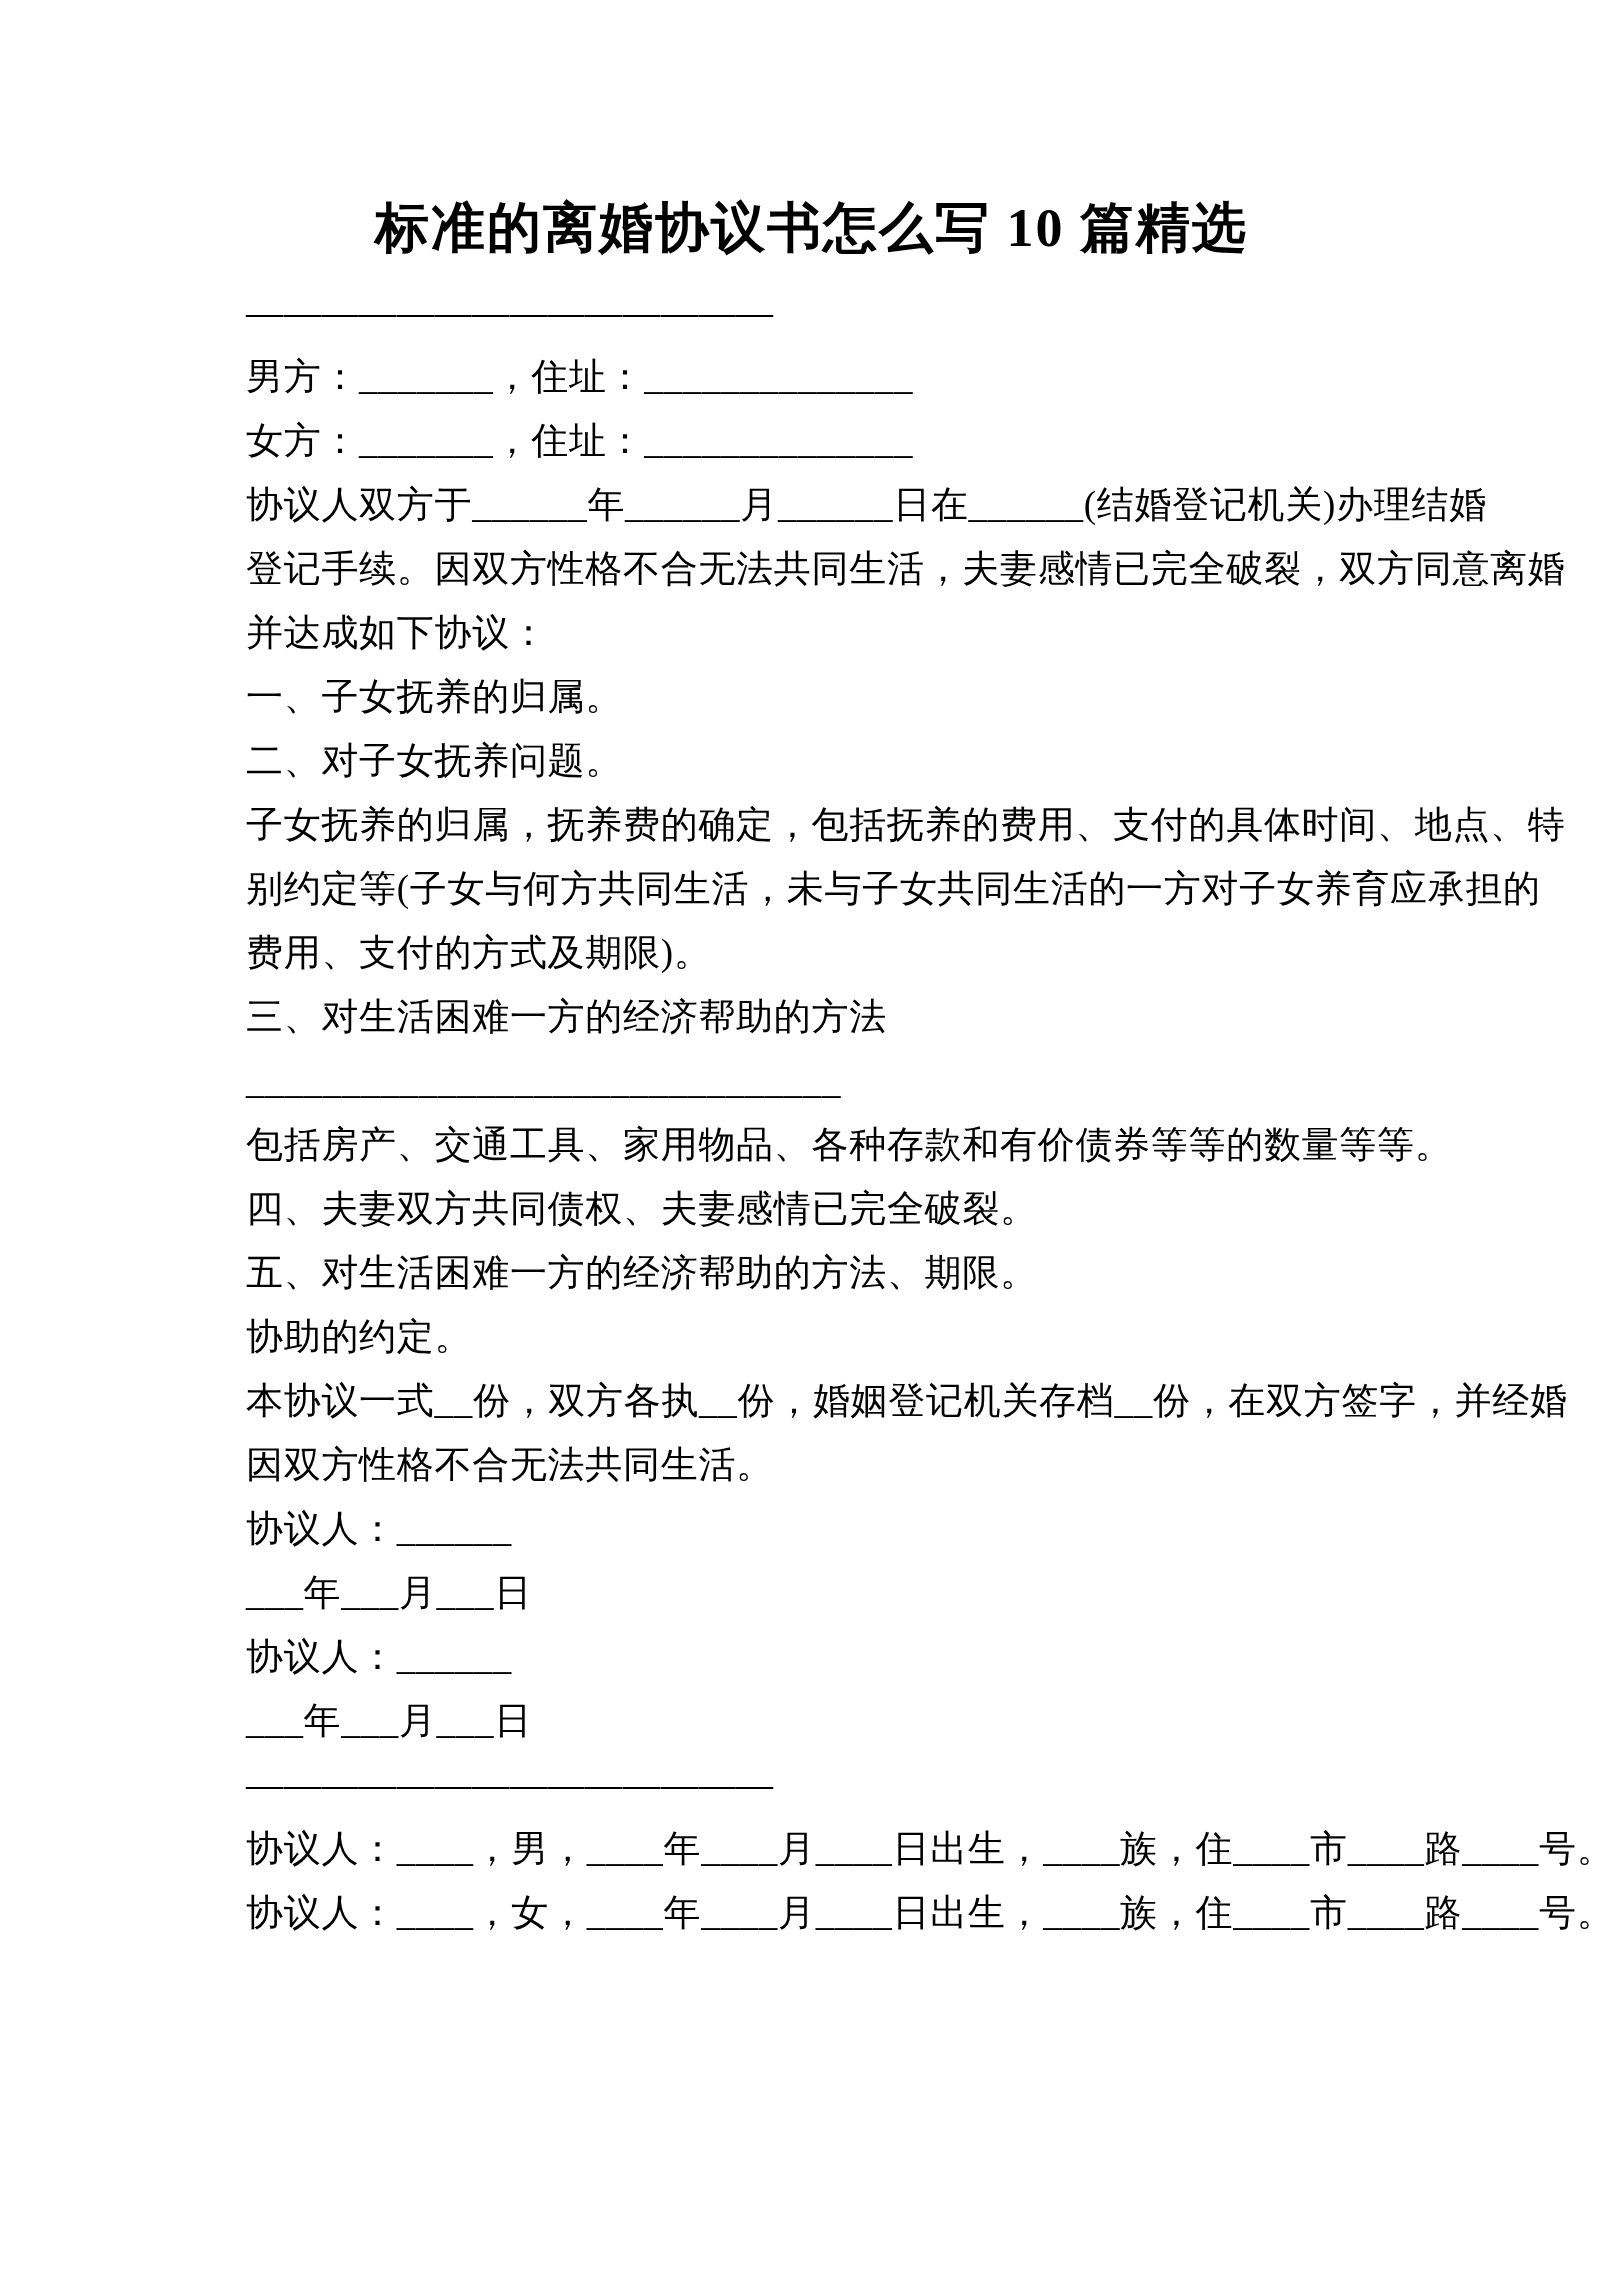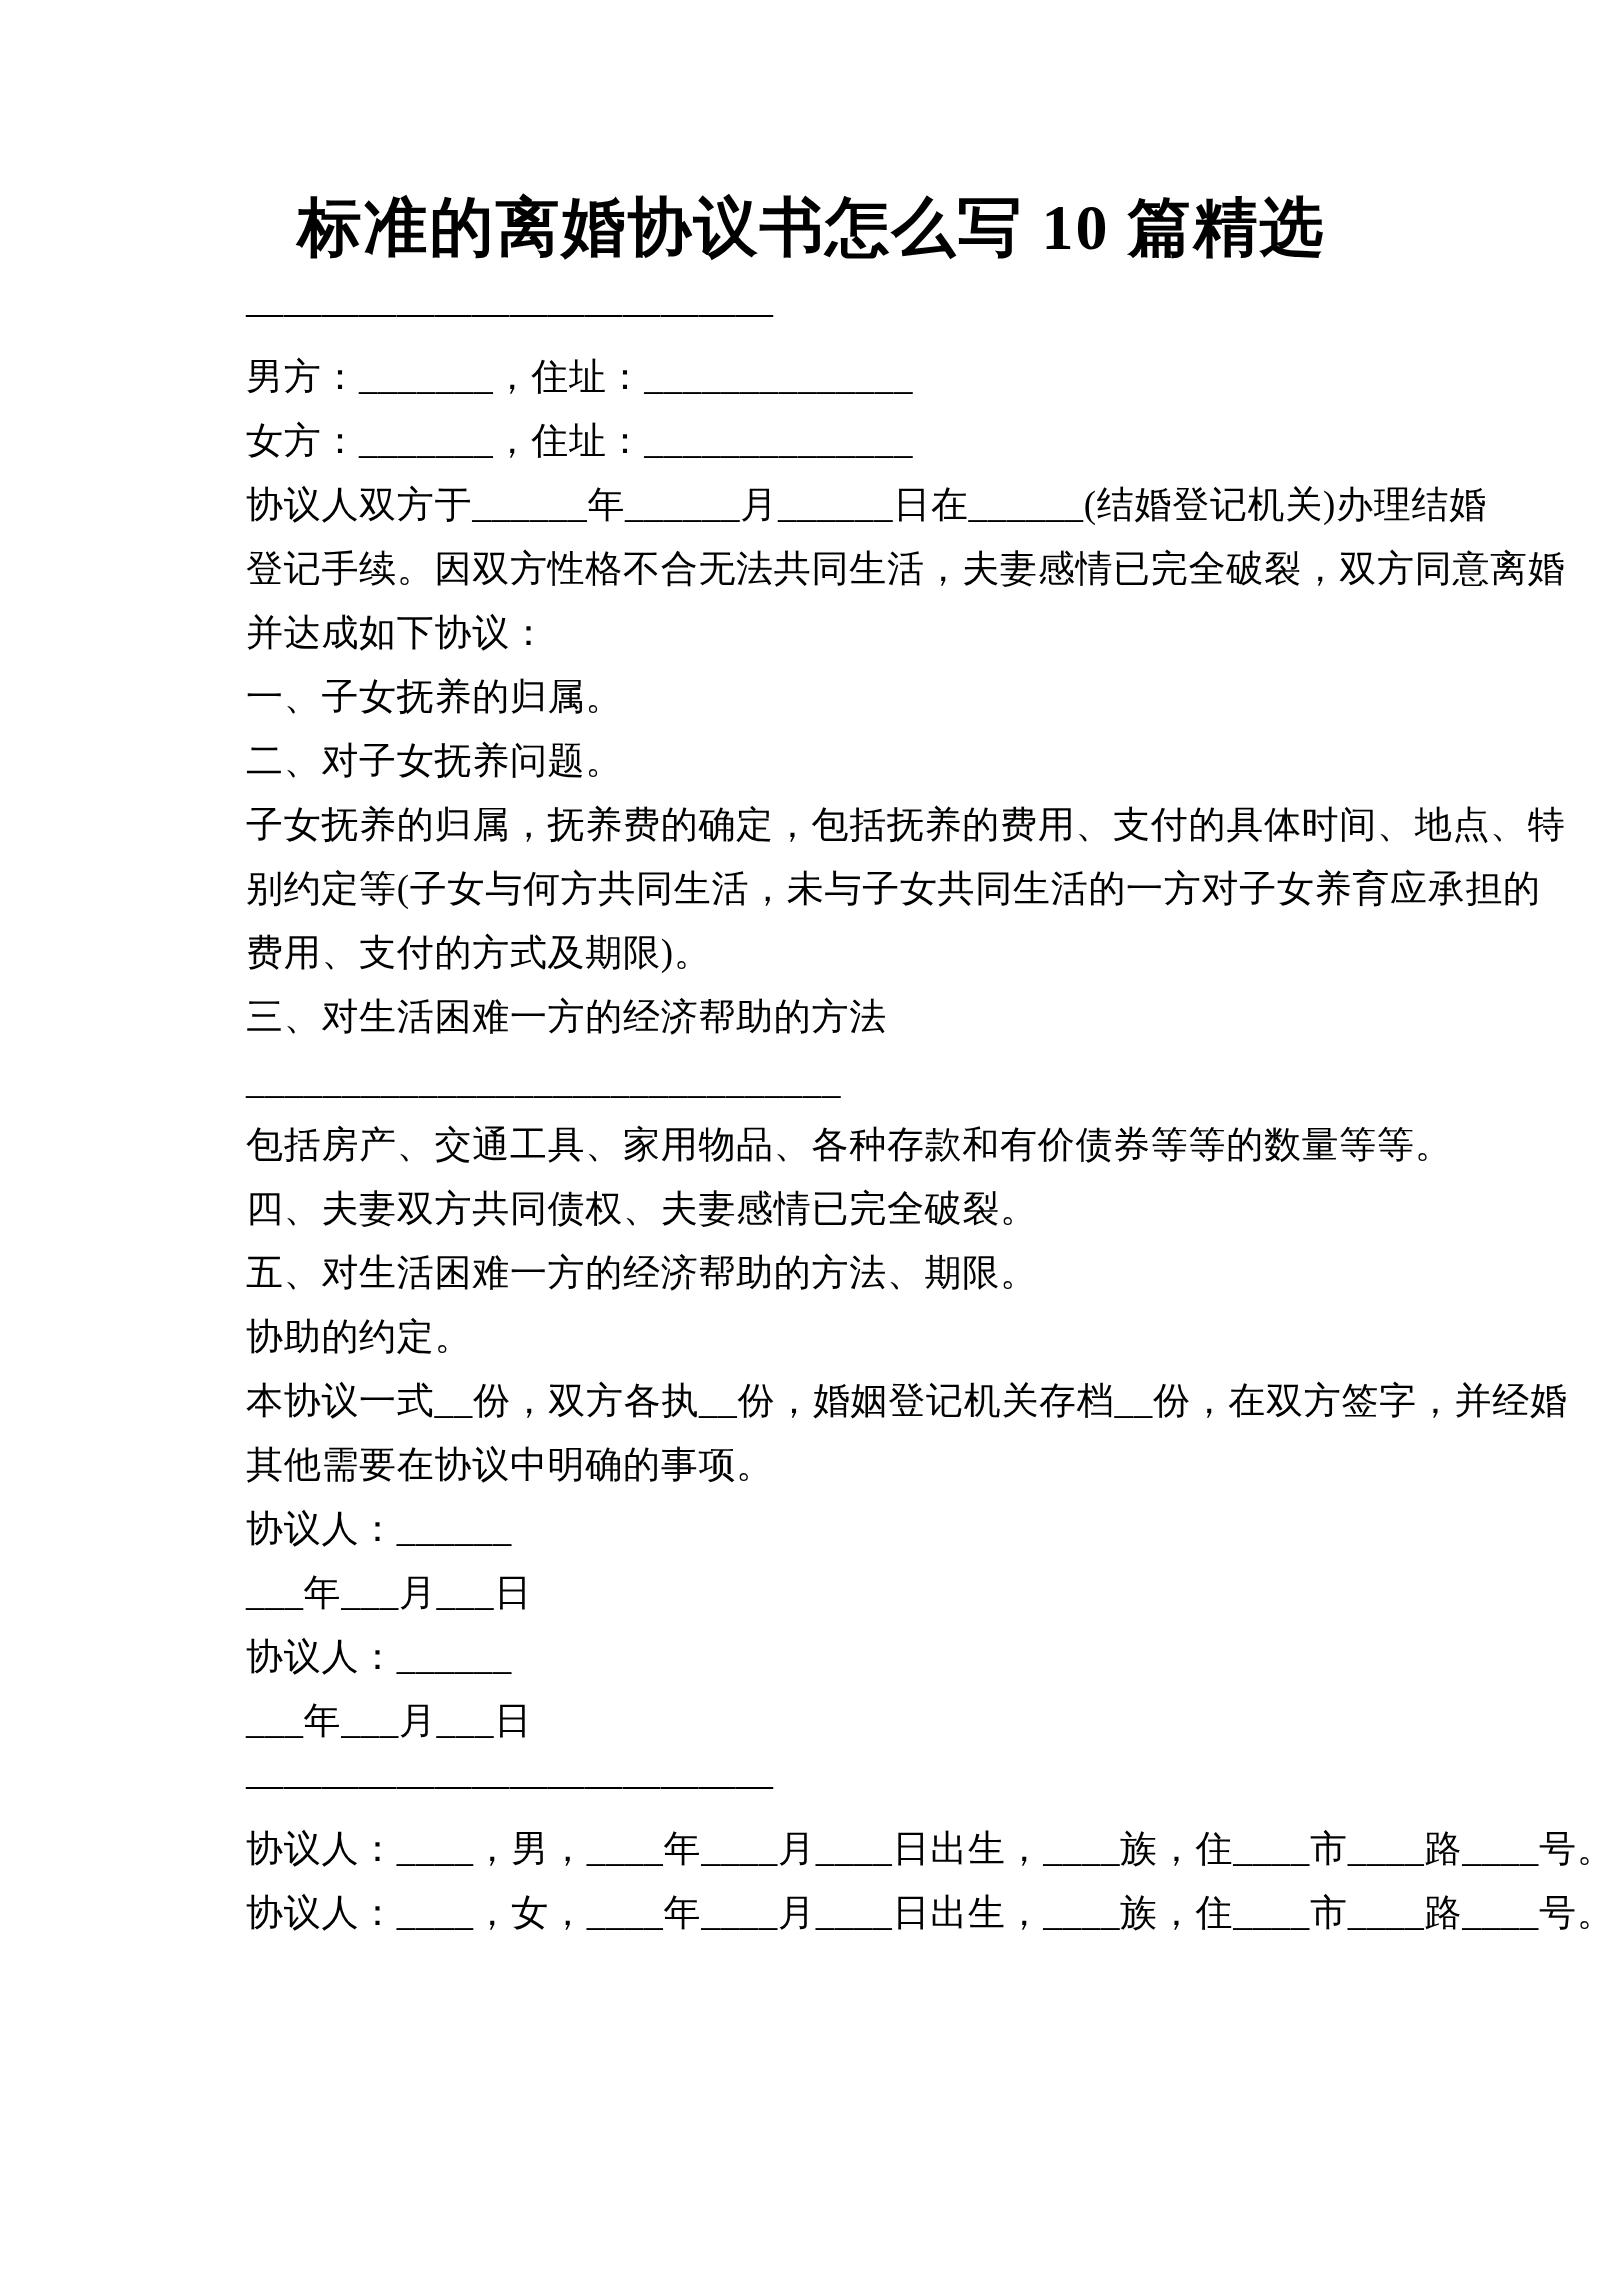--- a/index.html
+++ b/index.html
@@ -15,21 +15,21 @@
     color: #000000;
     font-family: "Liberation Serif", "DejaVu Serif", serif;
     overflow: hidden;
   }
   .doc-title {
     margin: 0;
     padding-top: 175px;
     height: 106px;
     line-height: 106px;
     text-align: center;
-    font-size: 64px;
+    font-size: 54px;
     font-weight: 700;
     letter-spacing: 2px;
     white-space: nowrap;
   }
   .doc-body {
     padding-left: 246px;
     padding-right: 190px;
   }
   .line {
     font-size: 37px;
@@ -56,21 +56,21 @@
     <div class="line">子女抚养的归属，抚养费的确定，包括抚养的费用、支付的具体时间、地点、特</div>
     <div class="line">别约定等(子女与何方共同生活，未与子女共同生活的一方对子女养育应承担的</div>
     <div class="line">费用、支付的方式及期限)。</div>
     <div class="line">三、对生活困难一方的经济帮助的方法</div>
     <div class="line">_______________________________</div>
     <div class="line">包括房产、交通工具、家用物品、各种存款和有价债券等等的数量等等。</div>
     <div class="line">四、夫妻双方共同债权、夫妻感情已完全破裂。</div>
     <div class="line">五、对生活困难一方的经济帮助的方法、期限。</div>
     <div class="line">协助的约定。</div>
     <div class="line">本协议一式__份，双方各执__份，婚姻登记机关存档__份，在双方签字，并经婚</div>
-    <div class="line">其他需要在协议中明确的事项。</div>
+    <div class="line">因双方性格不合无法共同生活。</div>
     <div class="line">协议人：______</div>
     <div class="line">___年___月___日</div>
     <div class="line">协议人：______</div>
     <div class="line">___年___月___日</div>
     <div class="line">——————————————</div>
     <div class="line">协议人：____，男，____年____月____日出生，____族，住____市____路____号。</div>
     <div class="line">协议人：____，女，____年____月____日出生，____族，住____市____路____号。</div>
   </div>
 </div>
 

